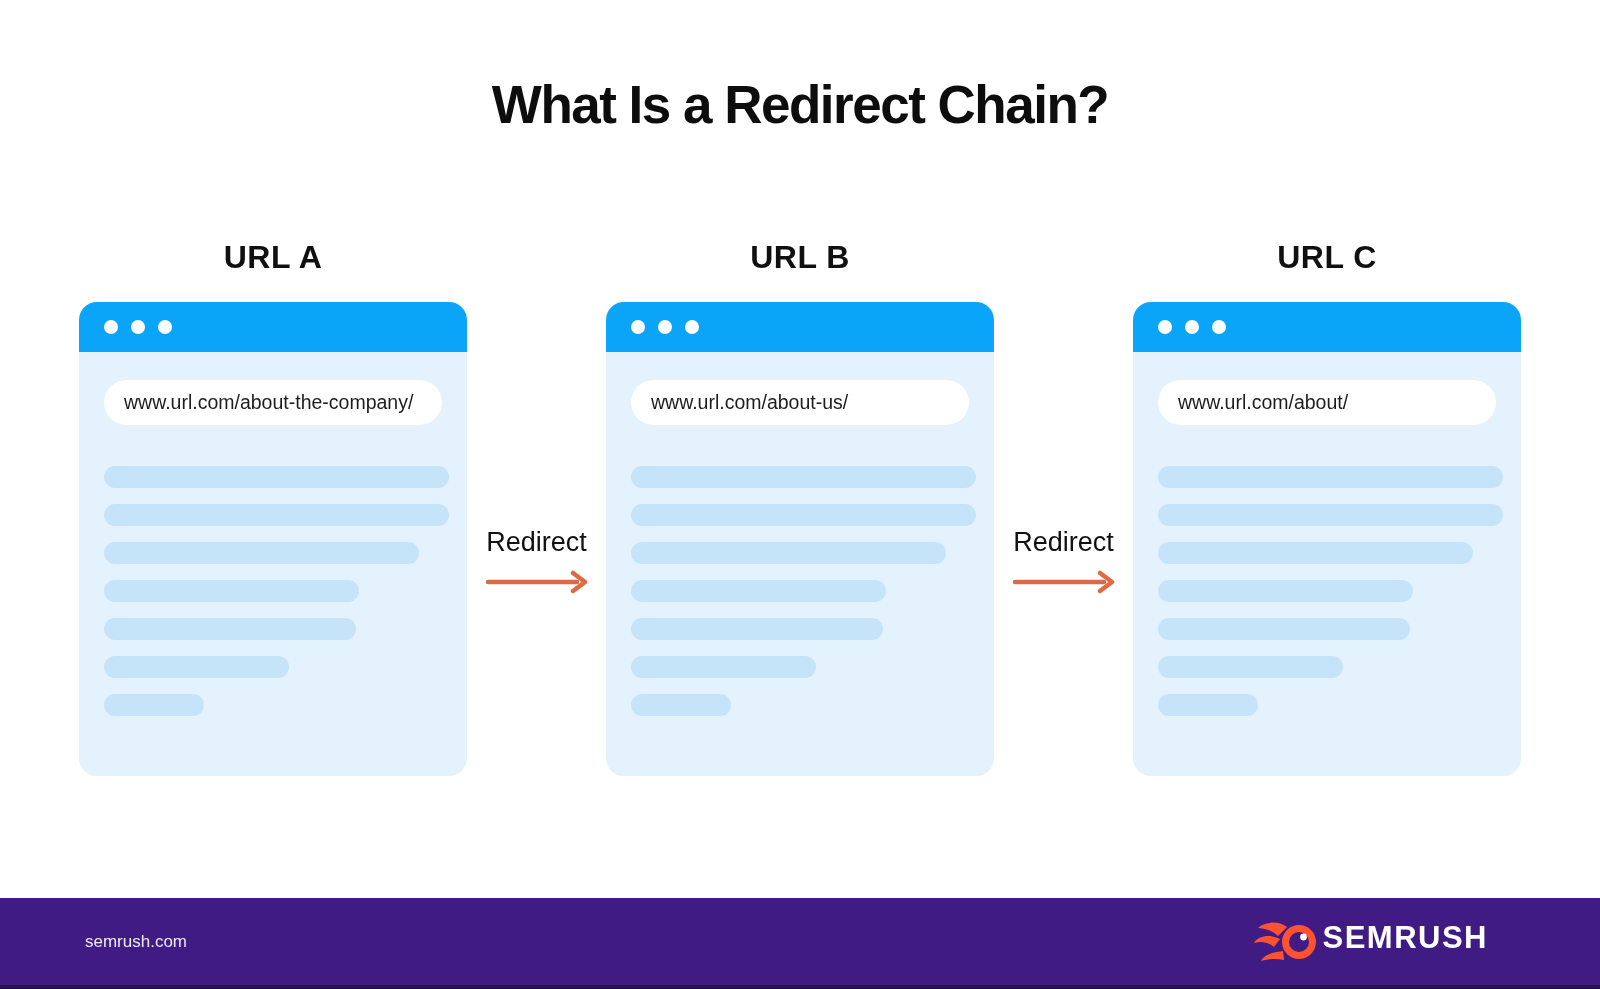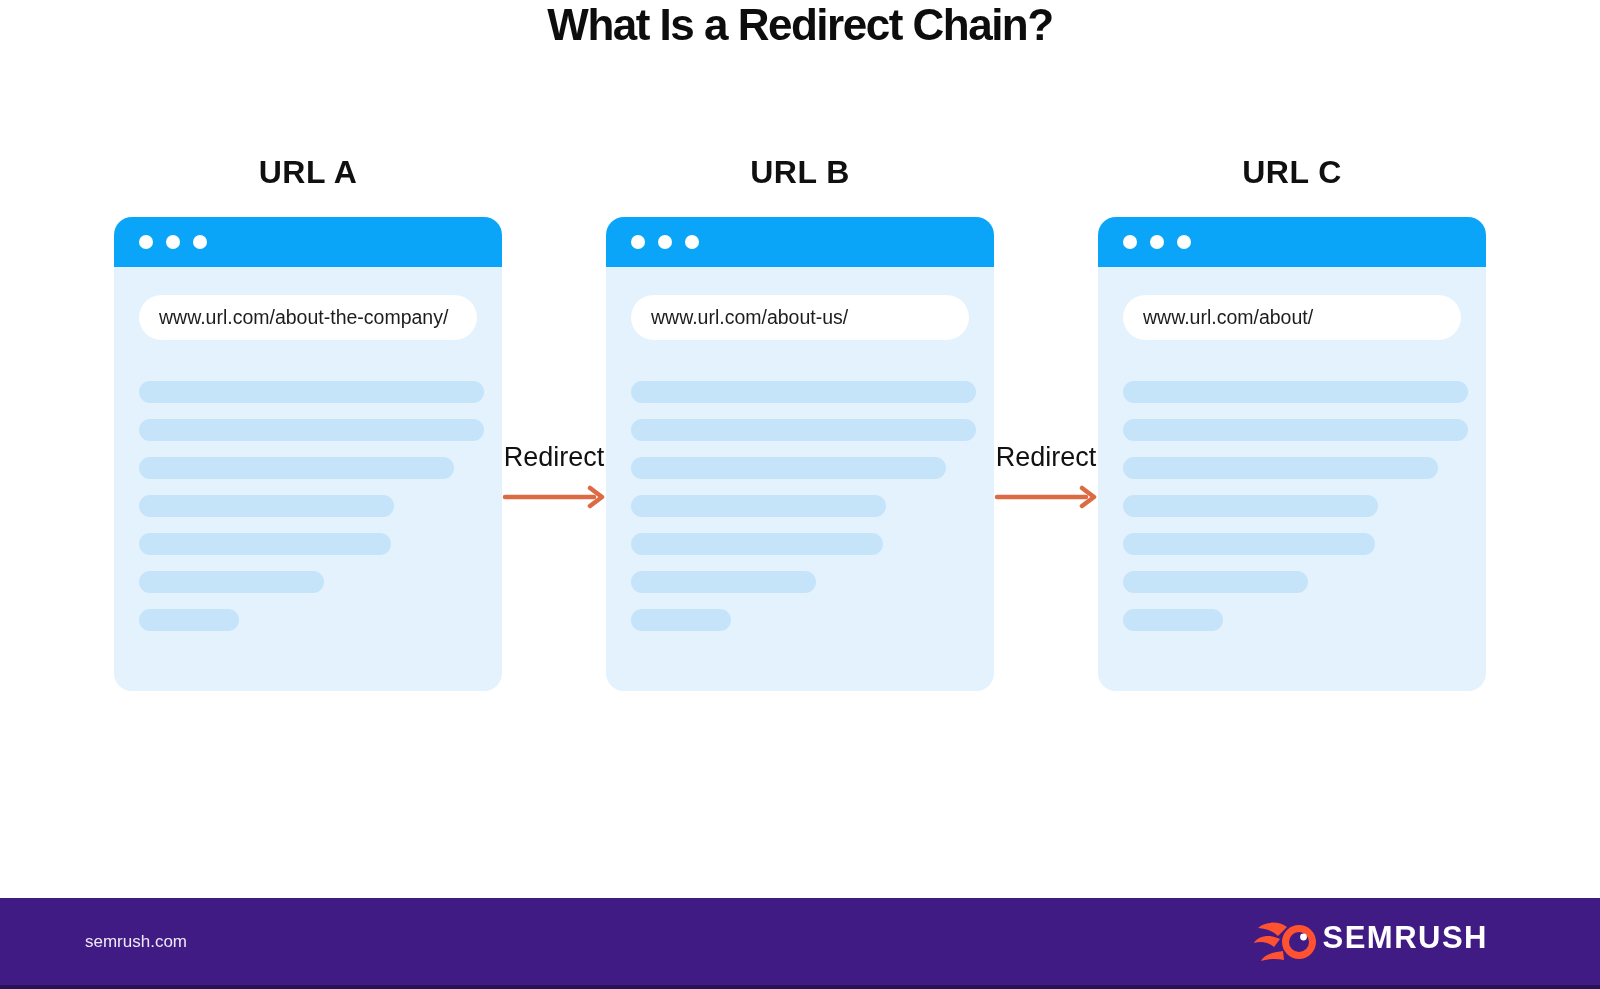--- a/index.html
+++ b/index.html
@@ -15,23 +15,23 @@
   }
   *{box-sizing:border-box;}
   html,body{margin:0;padding:0;}
   body{
     width:1600px;height:989px;
     background:#ffffff;
     font-family:"Liberation Sans", sans-serif;
     position:relative;overflow:hidden;
   }
   .title{
-    margin:0;
+    margin:0;padding-top:74px;
     text-align:center;
-    font-size:44px;font-weight:800;
+    font-size:53px;font-weight:800;
     letter-spacing:-1.5px;
     color:var(--title-color);
   }
   .diagram{
     margin-top:104px;
     display:flex;justify-content:center;align-items:flex-start;
   }
   .column{width:388px;display:flex;flex-direction:column;}
   .col-label{
     text-align:center;
@@ -56,21 +56,21 @@
     display:flex;align-items:center;padding:0 16px 0 20px;
     font-size:19.5px;font-weight:500;color:#1d1d1f;
     white-space:nowrap;overflow:hidden;
   }
   .bars{margin-top:41px;}
   .bar{
     height:22px;border-radius:12px;background:var(--bar-blue);
     margin-bottom:16px;
   }
   .arrow-col{
-    width:104px;display:flex;flex-direction:column;align-items:center;
+    width:139px;display:flex;flex-direction:column;align-items:center;
     padding-top:288px;
   }
   .arrow-label{
     font-size:27px;font-weight:500;color:#111;margin-bottom:12px;
   }
   .arrow-svg{display:block;}
   .footer{
     position:absolute;left:0;right:0;bottom:4px;height:87px;
     background:var(--footer-purple);
     display:flex;align-items:center;justify-content:space-between;

